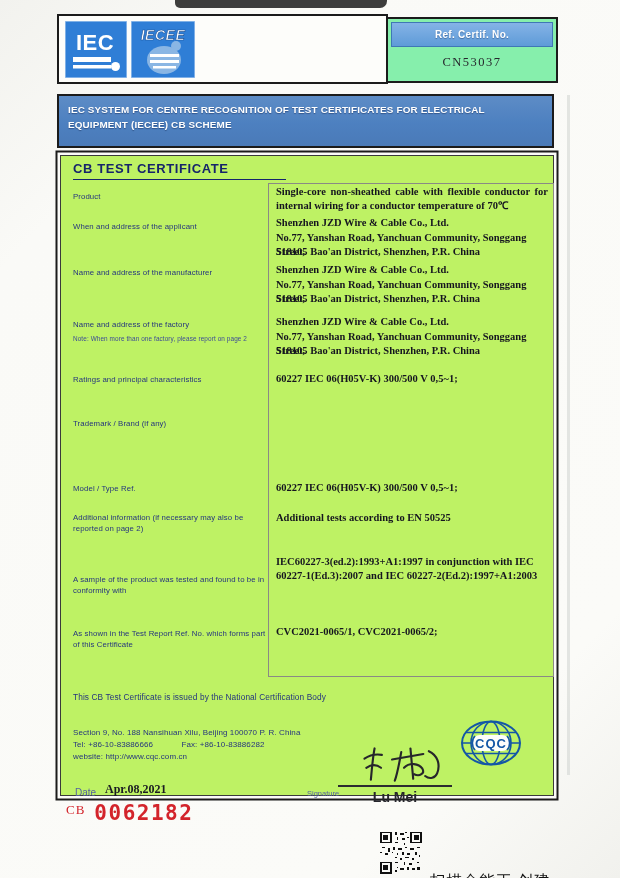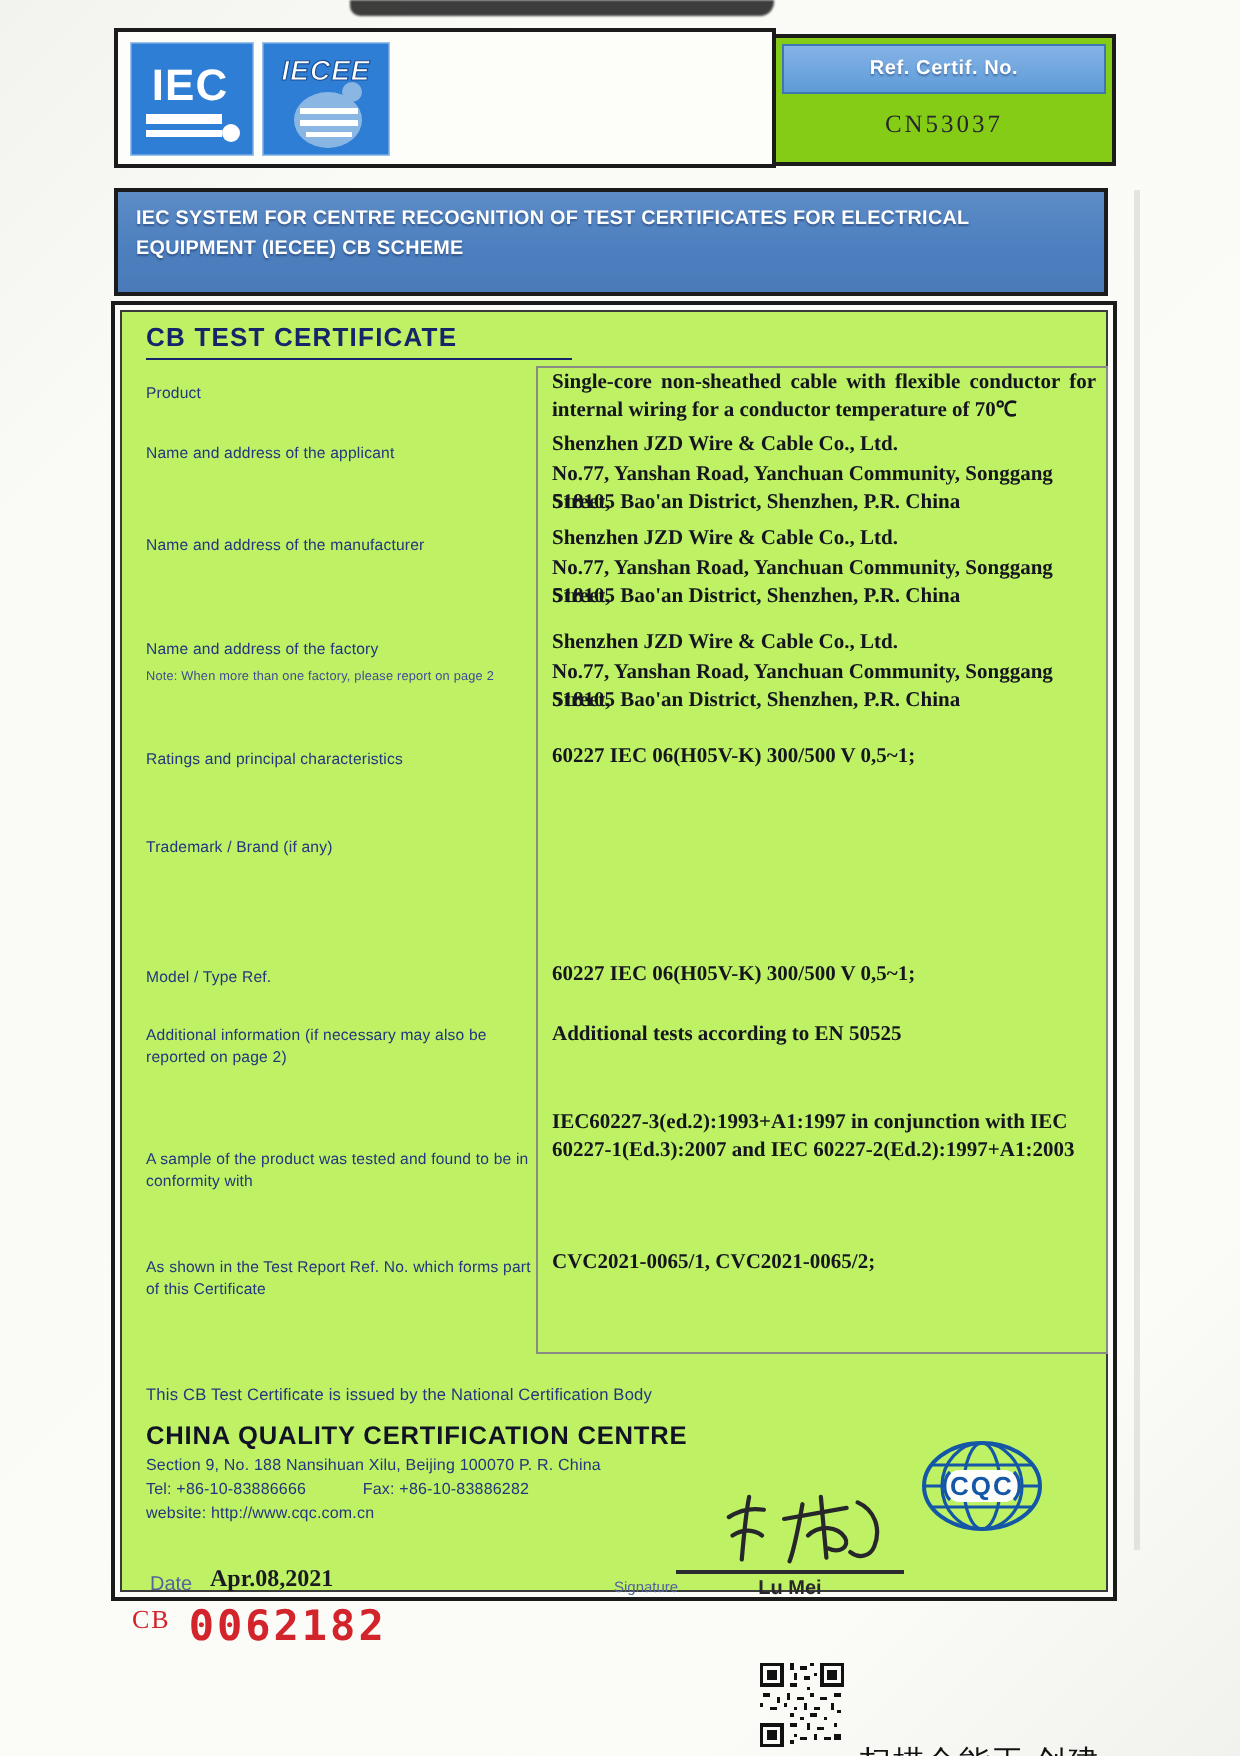--- a/index.html
+++ b/index.html
@@ -14,21 +14,21 @@
     background:linear-gradient(135deg,#f2f2ee 0%,#fafaf7 18%,#fbfbf8 82%,#f1f1ed 100%);
     position:relative;overflow:hidden;color:var(--value-ink);
   }
   .abs{position:absolute;}
   .smudge{left:175px;top:0;width:212px;height:8px;background:#1d1d1d;opacity:.85;border-radius:0 0 7px 5px;filter:blur(.4px);}
   .edge-streak{left:567px;top:95px;width:3px;height:680px;background:#cfd4cf;opacity:.55;}
 
   
   .logo-box{left:57px;top:14px;width:331px;height:70px;background:#fdfdfa;border:2px solid var(--border-ink);}
   .logo-sq{position:absolute;top:5px;}
-  .ref-box{left:386px;top:17px;width:172px;height:66px;background:#84cc16;border:2px solid var(--border-ink);}
+  .ref-box{left:386px;top:17px;width:172px;height:66px;background:#86efac;border:2px solid var(--border-ink);}
   .ref-head{margin:3px;height:25px;background:linear-gradient(#85b3e6,var(--ref-blue));border:1px solid #3f77b5;
     color:#fff;font-weight:bold;font-size:10px;text-align:center;line-height:24px;letter-spacing:.3px;
     text-shadow:0 1px 1px rgba(30,60,110,.5);}
   .ref-no{margin-top:8px;text-align:center;font-family:"Liberation Serif",serif;font-size:12.5px;
     letter-spacing:1.5px;color:#26262c;}
   .banner{left:57px;top:94px;width:497px;height:54px;border:2px solid var(--border-ink);
     background:linear-gradient(#5d8cc6,var(--banner-blue) 55%,#4a7ab8);
     color:#fff;font-weight:bold;font-size:9.9px;line-height:1.5;letter-spacing:.15px;
     padding:7px 6px 0 9px;text-shadow:0 1px 1px rgba(25,50,95,.55);}
 
@@ -45,21 +45,21 @@
   .just{text-align:justify;}
 
   
   .foot-small{position:absolute;left:12px;font-size:8px;color:var(--navy);letter-spacing:.1px;text-align:right;}
   .ncb-name{position:absolute;left:12px;top:554px;font-size:12.8px;font-weight:bold;color:#121225;letter-spacing:.4px;}
   .date-lbl{position:absolute;left:14px;top:631px;font-size:10px;color:#55639f;}
   .date-val{position:absolute;left:44px;top:626px;font-family:"Liberation Serif",serif;font-weight:bold;font-size:12px;color:#1a1a22;}
   .sig-lbl{position:absolute;left:246px;top:633px;font-size:7.5px;color:#55639f;}
   .sig-block{position:absolute;left:277px;top:589px;width:114px;}
   .sig-hand{display:block;margin-left:20px;}
-  .sig-name{border-top:2px solid #2b2b30;text-align:center;font-weight:bold;font-size:10px;color:#26262c;padding-top:2px;}
+  .sig-name{border-top:2px solid #2b2b30;text-align:center;font-weight:bold;font-size:14px;color:#26262c;padding-top:2px;}
   .cqc-logo{position:absolute;left:398px;top:563px;}
 
   
   .cb-stamp{left:66px;top:801px;color:var(--stamp-red);}
   .cb-prefix{font-family:"Liberation Serif",serif;font-size:13px;letter-spacing:1px;vertical-align:6px;}
   .cb-number{font-family:"DejaVu Sans Mono",monospace;font-weight:bold;font-size:21px;letter-spacing:1.5px;margin-left:9px;margin-top:36px;}
   .qr{left:380px;top:831px;}
   .qr-caption{left:430px;top:839px;font-family:"Liberation Serif","DejaVu Sans",serif;font-size:15.5px;color:#111;letter-spacing:1px;margin-top:32px;}
 
   svg text{font-family:"Liberation Sans",sans-serif;}
@@ -98,21 +98,21 @@
 
 <div class="abs banner">IEC SYSTEM FOR CENTRE RECOGNITION OF TEST CERTIFICATES FOR ELECTRICAL EQUIPMENT (IECEE) CB SCHEME</div>
 
 <div class="abs main-box">
   <div class="cert-title">CB TEST CERTIFICATE</div>
   <div class="value-box"></div>
 
   <div class="lbl" style="top:36px;">Product</div>
   <div class="val just" style="top:29px;">Single-core non-sheathed cable with flexible conductor for internal wiring for a conductor temperature of 70℃</div>
 
-  <div class="lbl" style="top:66px;">Name and address of the applicant</div>
+  <div class="lbl" style="top:66px;">When and address of the applicant</div>
   <div class="val" style="top:60px;">Shenzhen JZD Wire &amp; Cable Co., Ltd.</div>
   <div class="val" style="top:75px;">No.77, Yanshan Road, Yanchuan Community, Songgang Street,</div>
   <div class="val" style="top:89px;">518105 Bao'an District, Shenzhen, P.R. China</div>
 
   <div class="lbl" style="top:112px;">Name and address of the manufacturer</div>
   <div class="val" style="top:107px;">Shenzhen JZD Wire &amp; Cable Co., Ltd.</div>
   <div class="val" style="top:122px;">No.77, Yanshan Road, Yanchuan Community, Songgang Street,</div>
   <div class="val" style="top:136px;">518105 Bao'an District, Shenzhen, P.R. China</div>
 
   <div class="lbl" style="top:164px;">Name and address of the factory</div>
@@ -135,21 +135,20 @@
   <div class="lbl" style="top:357px;width:200px;">Additional information (if necessary may also be reported on page 2)</div>
   <div class="val" style="top:355px;">Additional tests according to EN 50525</div>
 
   <div class="lbl" style="top:419px;width:200px;">A sample of the product was tested and found to be in conformity with</div>
   <div class="val" style="top:399px;">IEC60227-3(ed.2):1993+A1:1997 in conjunction with IEC 60227-1(Ed.3):2007 and IEC 60227-2(Ed.2):1997+A1:2003</div>
 
   <div class="lbl" style="top:473px;width:200px;">As shown in the Test Report Ref. No. which forms part of this Certificate</div>
   <div class="val" style="top:469px;">CVC2021-0065/1, CVC2021-0065/2;</div>
 
   <div class="foot-small" style="top:536px;font-size:8.3px;">This CB Test Certificate is issued by the National Certification Body</div>
-  <div class="ncb-name">CHINA QUALITY CERTIFICATION CENTRE</div>
   <div class="foot-small" style="top:572px;">Section 9, No. 188 Nansihuan Xilu, Beijing 100070 P. R. China</div>
   <div class="foot-small" style="top:584px;">
     <span>Tel: +86-10-83886666</span>
     <span style="margin-left:26px;">Fax: +86-10-83886282</span>
   </div>
   <div class="foot-small" style="top:596px;">website: http://www.cqc.com.cn</div>
 
   <div class="date-lbl">Date</div>
   <div class="date-val">Apr.08,2021</div>
 

